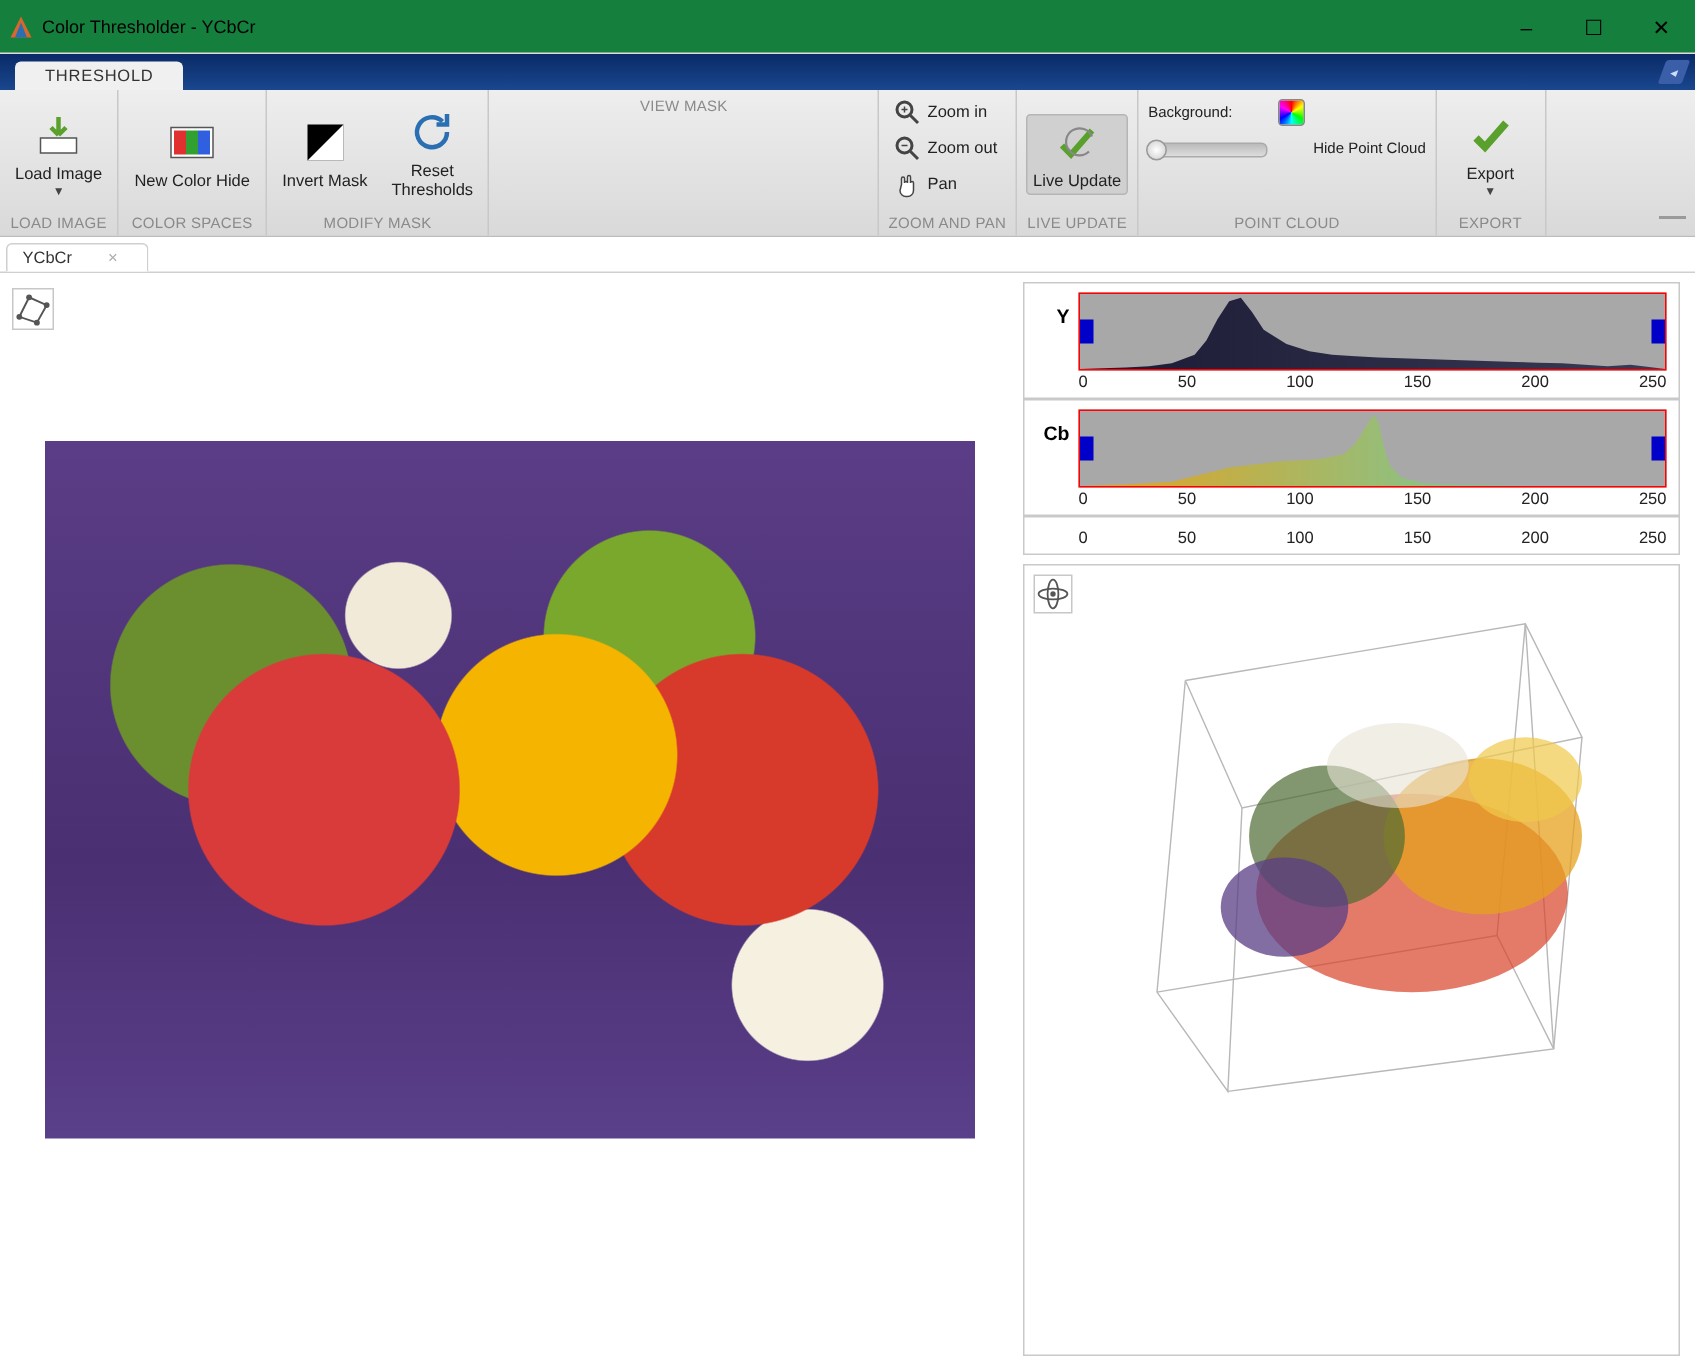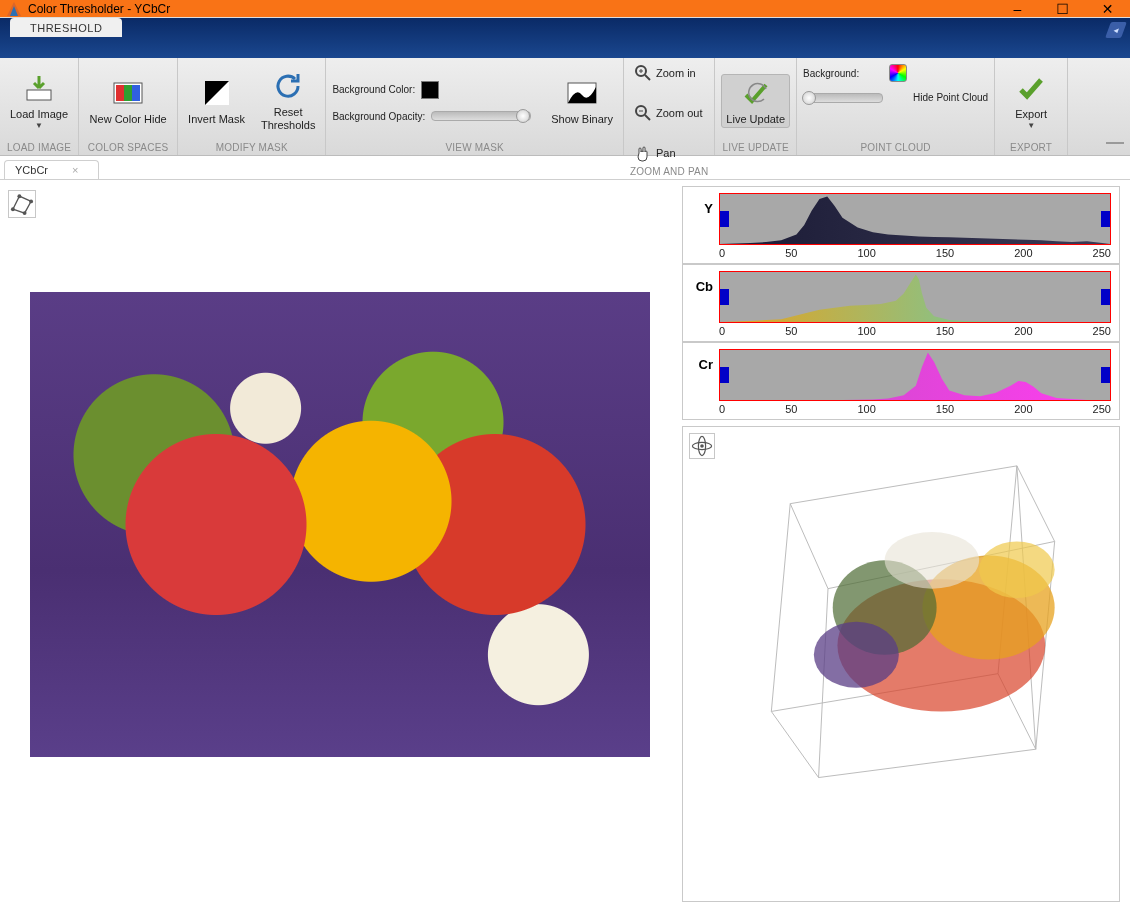--- a/index.html
+++ b/index.html
@@ -1,30 +1,30 @@
 <!DOCTYPE html>
 <html><head>
 <meta charset="utf-8">
 <style>
   * { box-sizing: border-box; margin: 0; padding: 0; font-family: "Segoe UI", Tahoma, sans-serif; }
   html, body { width: 1130px; height: 904px; overflow: hidden; background: #fff; }
 
   
   .titlebar {
-    height: 18px; background: #f97316; display: flex; align-items: center;
+    height: 36px; background: #15803d; display: flex; align-items: center;
     justify-content: space-between; padding-left: 6px; border-bottom: 1px solid #ddd;
   }
   .titlebar-left { display: flex; align-items: center; gap: 6px; }
   .titlebar-icon { width: 16px; height: 16px; }
   .titlebar-title { font-size: 12px; color: #000; }
   .titlebar-buttons { display: flex; }
   .titlebar-btn { width: 45px; height: 29px; display: flex; align-items: center; justify-content: center; font-size: 14px; font-family: "Segoe UI Symbol"; }
 
   
-  .ribbon-area { background: linear-gradient(#0a2a66,#1a478f); height: 40px; display:flex; align-items:flex-start; padding-left:10px; position: relative; }
+  .ribbon-area { background: linear-gradient(#0a2a66,#1a478f); height: 24px; display:flex; align-items:flex-end; padding-left:10px; position: relative; }
   .ribbon-help { position:absolute; right:6px; top:4px; width:16px; height:16px; background:#3a5ea8; border-radius:2px; display:flex;align-items:center;justify-content:center;color:#cfe0ff;font-size:9px; transform: skewX(-20deg);}
   .ribbon-tab {
     background: #f0f0f0; border-top-left-radius: 4px; border-top-right-radius: 4px;
     padding: 4px 20px 3px; font-size: 11px; color: #333; letter-spacing: .5px;
   }
 
   
   .toolstrip {
     height: 98px; background: linear-gradient(#eeeeee,#d9d9d9);
     display: flex; align-items: stretch; border-bottom: 1px solid #bcbcbc;
@@ -207,48 +207,25 @@
             </svg>
         </span>
         <span class="lbl">Reset
 Thresholds</span>
       </div>
     </div>
     <div class="group-label">MODIFY MASK</div>
   </div>
 
   <div class="group" style="min-width:260px">
-    <div class="group-body" style="flex-direction:row; align-items:center; gap:16px;">
-      <div style="display:flex;flex-direction:column;gap:8px;">
-        <div class="row">
-          <span>Background Color:</span>
-          <span class="swatch"></span>
-        </div>
-        <div class="row">
-          <span>Background Opacity:</span>
-          <span class="slider">
-              <span class="knob" style="left:84px"></span>
-            </span>
-        </div>
-      </div>
-      <div class="tool-btn">
-        <span class="icon-slot">
-          <svg viewBox="0 0 32 32">
-              <rect x="2" y="6" width="28" height="20" fill="#fff" stroke="#555"></rect>
-              <path d="M2 26 Q10 10 16 18 T30 10 V26 Z" fill="#000"></path>
-            </svg>
-        </span>
-        <span class="lbl">Show Binary</span>
-      </div>
-    </div>
     <div class="group-label">VIEW MASK</div>
   </div>
 
   <div class="group">
-    <div class="group-body" style="flex-direction:column;align-items:flex-start;gap:18px;">
+    <div class="group-body" style="flex-direction:column;align-items:flex-start;gap:2px;">
       <div class="tool-btn small">
         <span class="icon-slot">
             <svg viewBox="0 0 18 18">
               <circle cx="7" cy="7" r="5" fill="none" stroke="#444" stroke-width="2"></circle>
               <line x1="11" y1="11" x2="16" y2="16" stroke="#444" stroke-width="2"></line>
               <line x1="5" y1="7" x2="9" y2="7" stroke="#444"></line>
               <line x1="7" y1="5" x2="7" y2="9" stroke="#444"></line>
             </svg>
           </span>
         <span>Zoom in</span>
@@ -394,36 +371,20 @@
     <div class="hist-axis">
       <span>0</span>
             <span>50</span>
             <span>100</span>
             <span>150</span>
             <span>200</span>
             <span>250</span>
     </div>
         </div>
         <div class="hist-block">
-    <div class="hist-row">
-      <div class="hist-label">Cr</div>
-      <div class="hist-plot">
-        <svg class="hist-shape" viewBox="0 0 100 100" preserveAspectRatio="none">
-          <defs>
-                  <linearGradient id="g2" x1="0" x2="1" y1="0" y2="0">
-            <stop offset="0%" stop-color="#c24dc2"></stop>
-            <stop offset="100%" stop-color="#ff3df0"></stop>
-          </linearGradient>
-                </defs>
-          <polygon points="0,100 0.0,100.0 15.7,100.0 31.4,100.0 39.2,99.0 43.1,97.2 47.1,90.5 50.2,71.5 51.8,33.5 53.3,5.0 54.9,24.0 56.9,57.3 58.8,81.0 62.7,90.5 66.7,92.4 70.6,85.8 74.5,71.5 76.5,62.0 78.4,63.9 80.4,73.4 82.4,86.7 86.3,96.2 94.1,100.0 100.0,100.0 100,100" fill="url(#g2)"></polygon>
-        </svg>
-        <div class="hist-handle left"></div>
-        <div class="hist-handle right"></div>
-      </div>
-    </div>
     <div class="hist-axis">
       <span>0</span>
             <span>50</span>
             <span>100</span>
             <span>150</span>
             <span>200</span>
             <span>250</span>
     </div>
         </div>
       </div>

